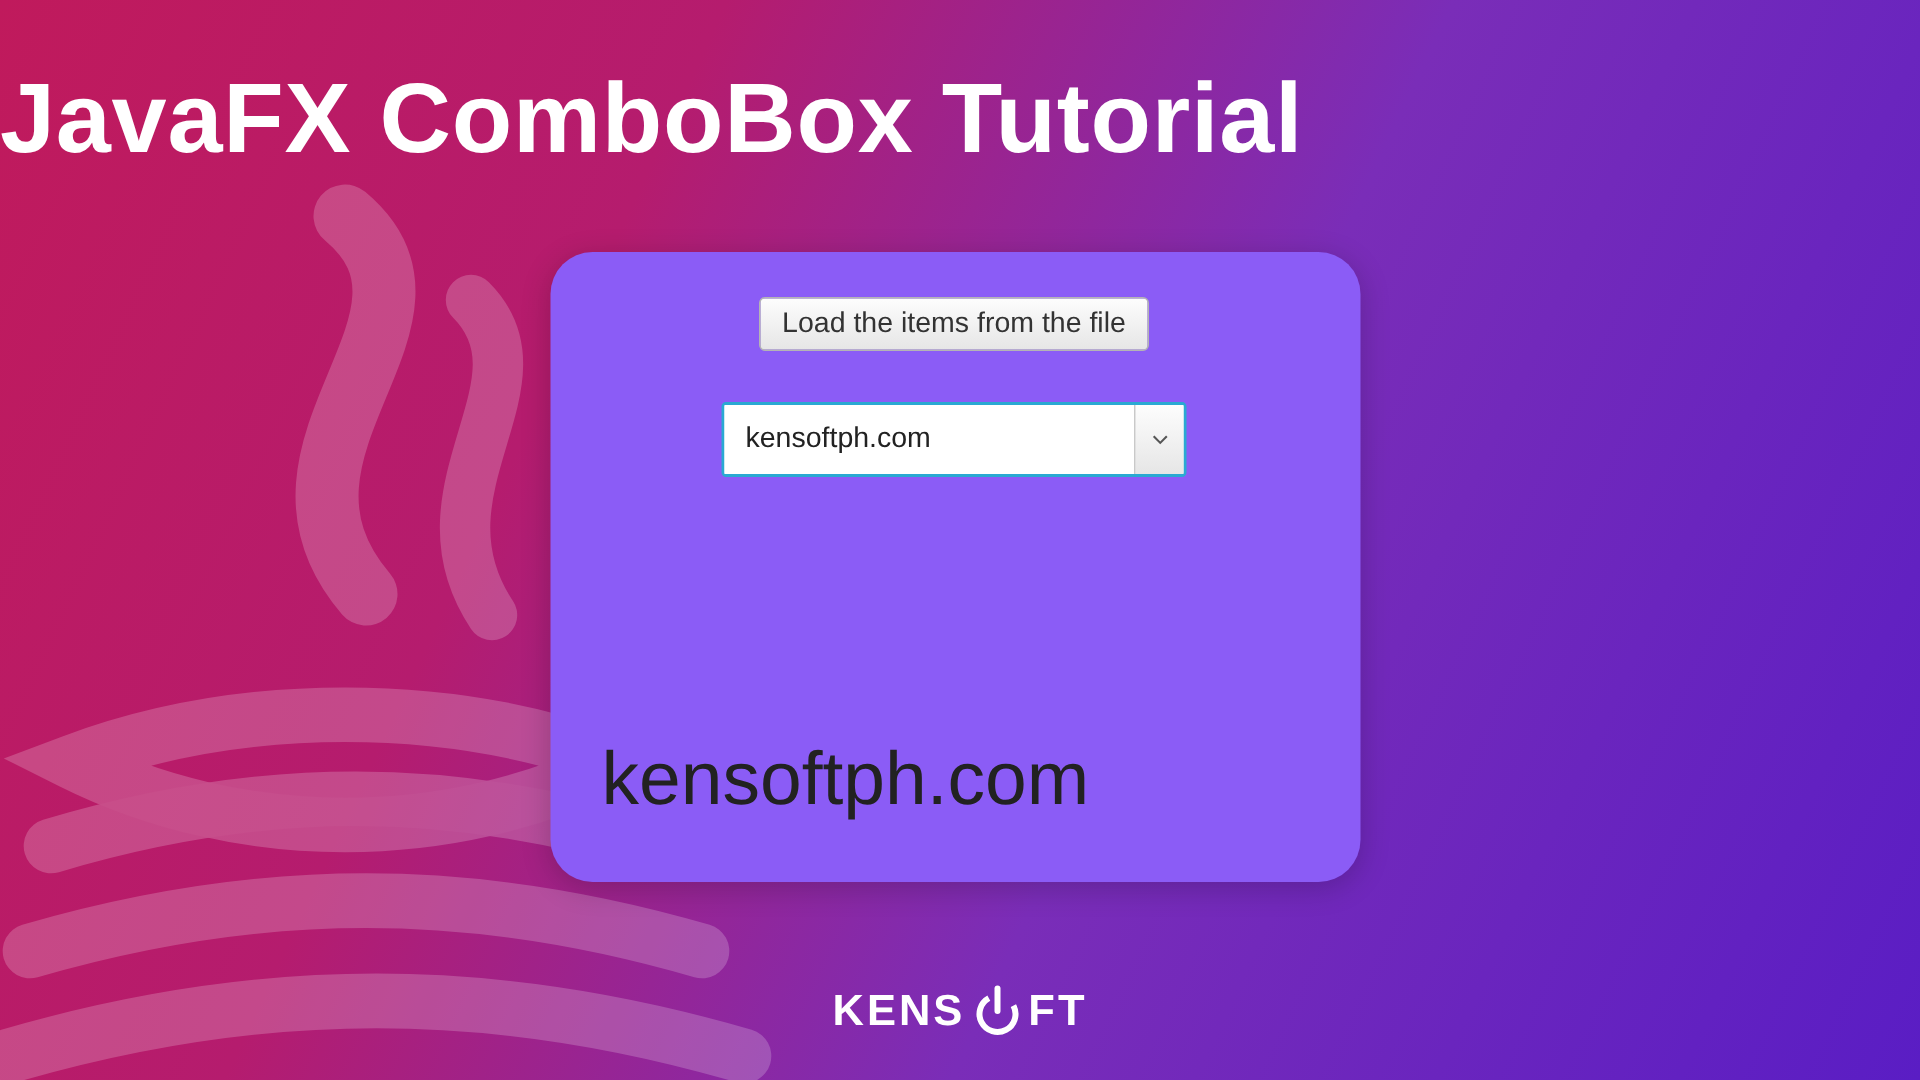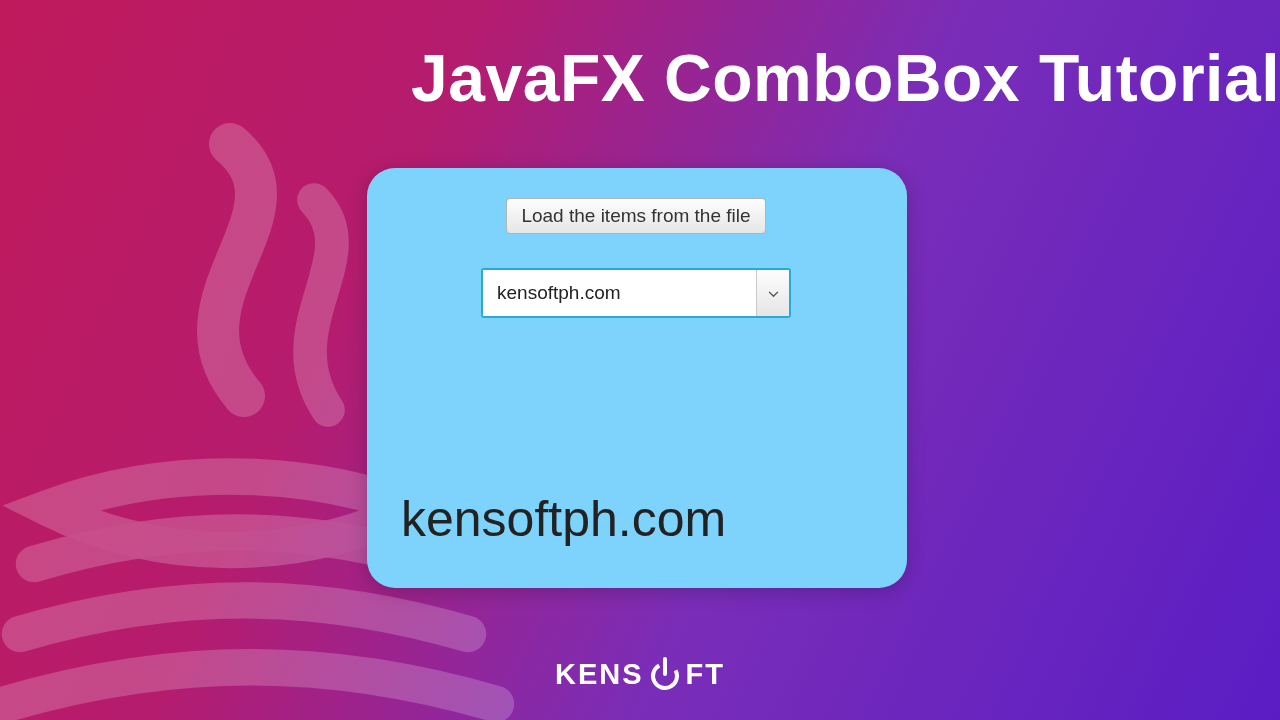--- a/index.html
+++ b/index.html
@@ -18,34 +18,34 @@
   width: 700px;
   height: 700px;
   opacity: 0.22;
   pointer-events: none;
 }
 .title {
   position: absolute;
   top: 40px;
   left: 0;
   width: 100%;
-  text-align: right;
+  text-align: left;
   color: #fff;
   font-size: 66px;
   font-weight: 700;
   letter-spacing: 0.5px;
   font-family: "Segoe UI", "Arial", sans-serif;
 }
 .panel {
   position: absolute;
   left: 367px;
   top: 168px;
   width: 540px;
   height: 420px;
-  background: #7dd3fc;
+  background: #8b5cf6;
   border-radius: 28px;
   box-shadow: 0 4px 20px rgba(0,0,0,0.2);
   padding: 28px 32px 20px 30px;
   text-align: center;
 }
 .load-btn {
   display: inline-block;
   margin-top: 2px;
   padding: 6px 14px;
   font-size: 19px;

